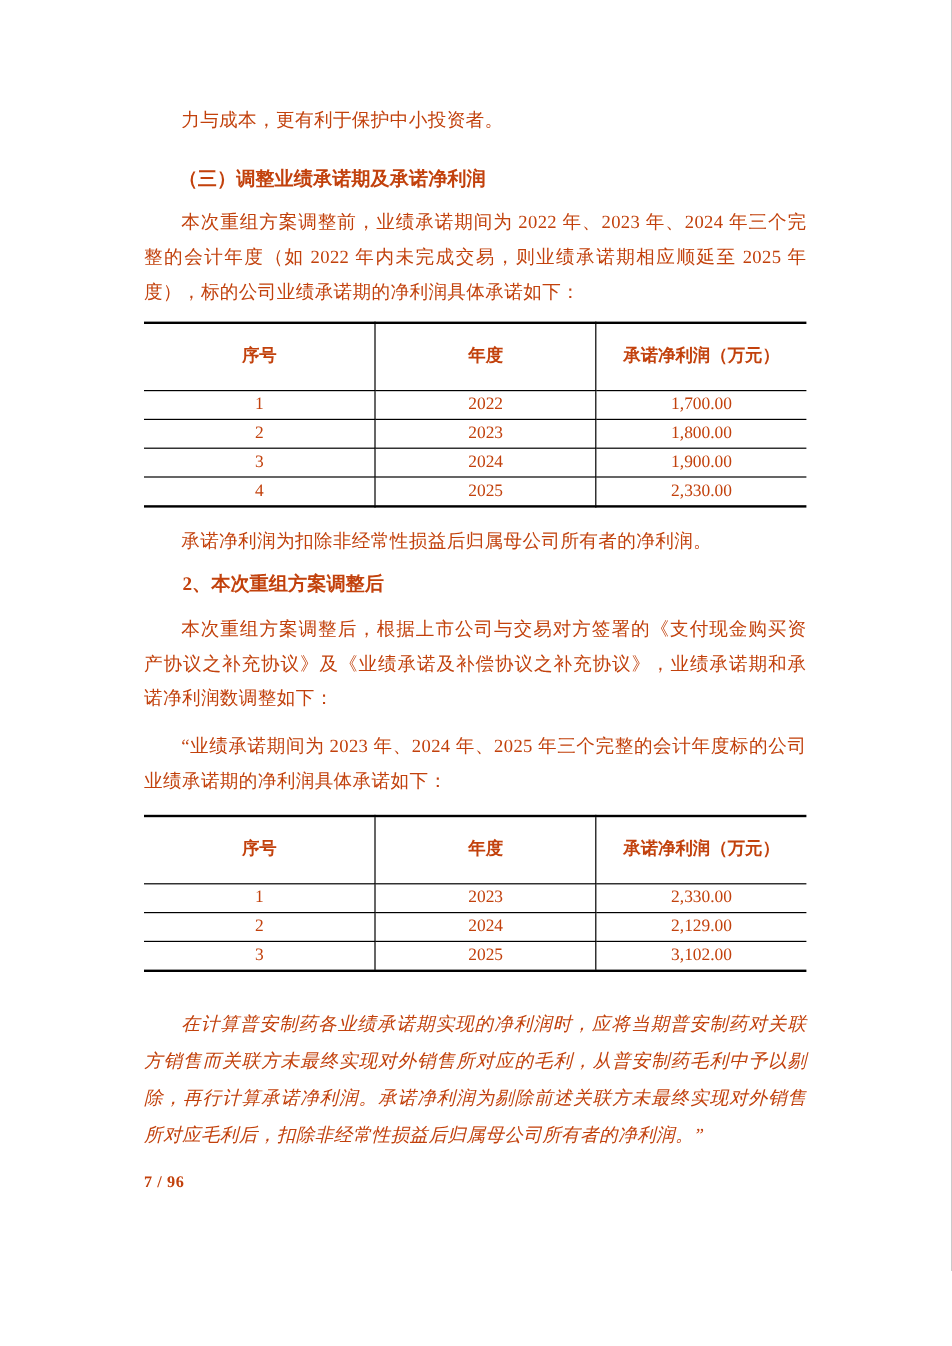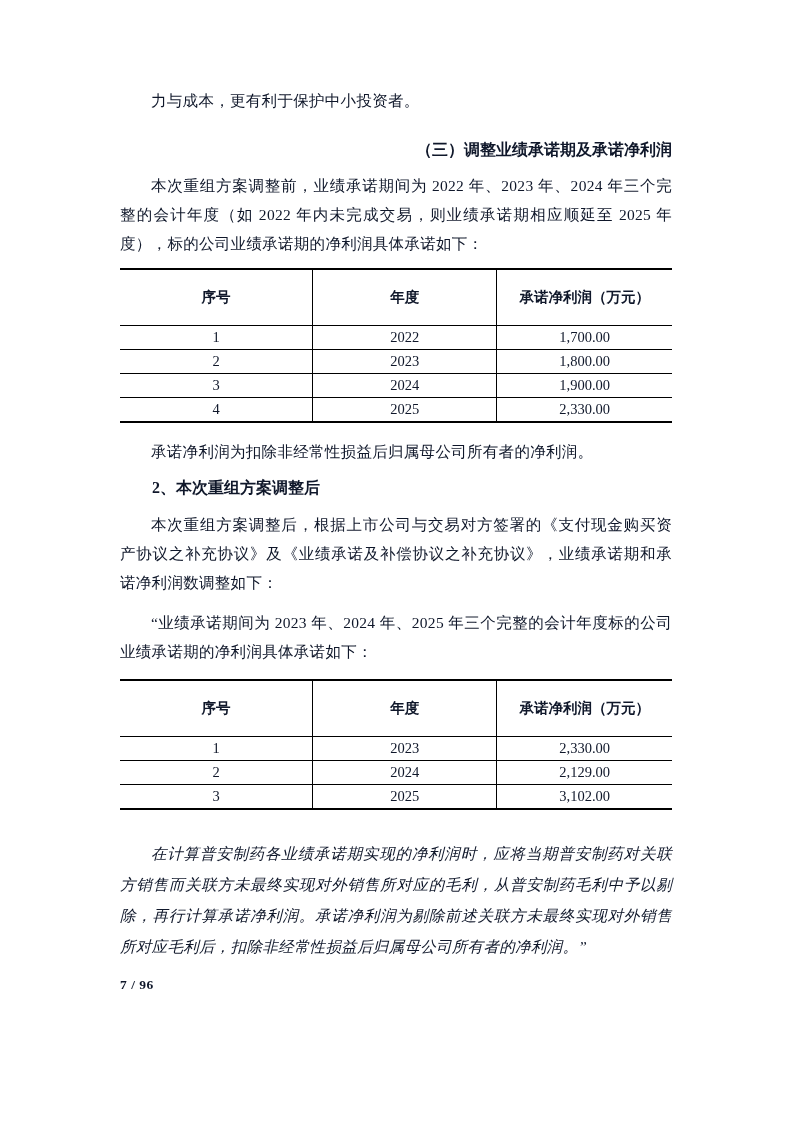--- a/index.html
+++ b/index.html
@@ -1,29 +1,29 @@
 <!DOCTYPE html>
 <html><head>
 <meta charset="utf-8">
 <style>
   html,body{margin:0;padding:0;background:#9e9e9e;}
   .sheet{
     width:793px;height:1122px;background:#ffffff;margin:0 auto;
     box-sizing:border-box;padding:86px 121px 0 120px;
     font-family:"Liberation Serif","DejaVu Serif",serif;
-    color:#0f172a;position:relative;overflow:hidden;
+    color:#c2410c;position:relative;overflow:hidden;
   }
   p,h2,h3{margin:0;font-weight:normal;}
   .body{
     font-size:15.5px;line-height:29px;text-align:justify;
     text-indent:2em;letter-spacing:0.3px;
   }
   .kai{line-height:31px;}
   .h{font-weight:bold;font-size:16px;line-height:29px;}
-  .h-section{text-indent:1.8em;margin-top:20px;text-align:right;}
+  .h-section{text-indent:1.8em;margin-top:20px;}
   .h-sub{text-indent:2em;margin-top:17px;}
   .mt-para1{margin-top:7px;}
   .mt-table1{margin-top:10px;}
   .mt-note1{margin-top:14px;}
   .mt-sub2{margin-top:7px;}
   .mt-para2{margin-top:8px;}
   .mt-para3{margin-top:11px;}
   .mt-table2{margin-top:13px;}
   .mt-para4{margin-top:28px;font-style:italic;}
   .mt-para5{margin-top:14px;}

